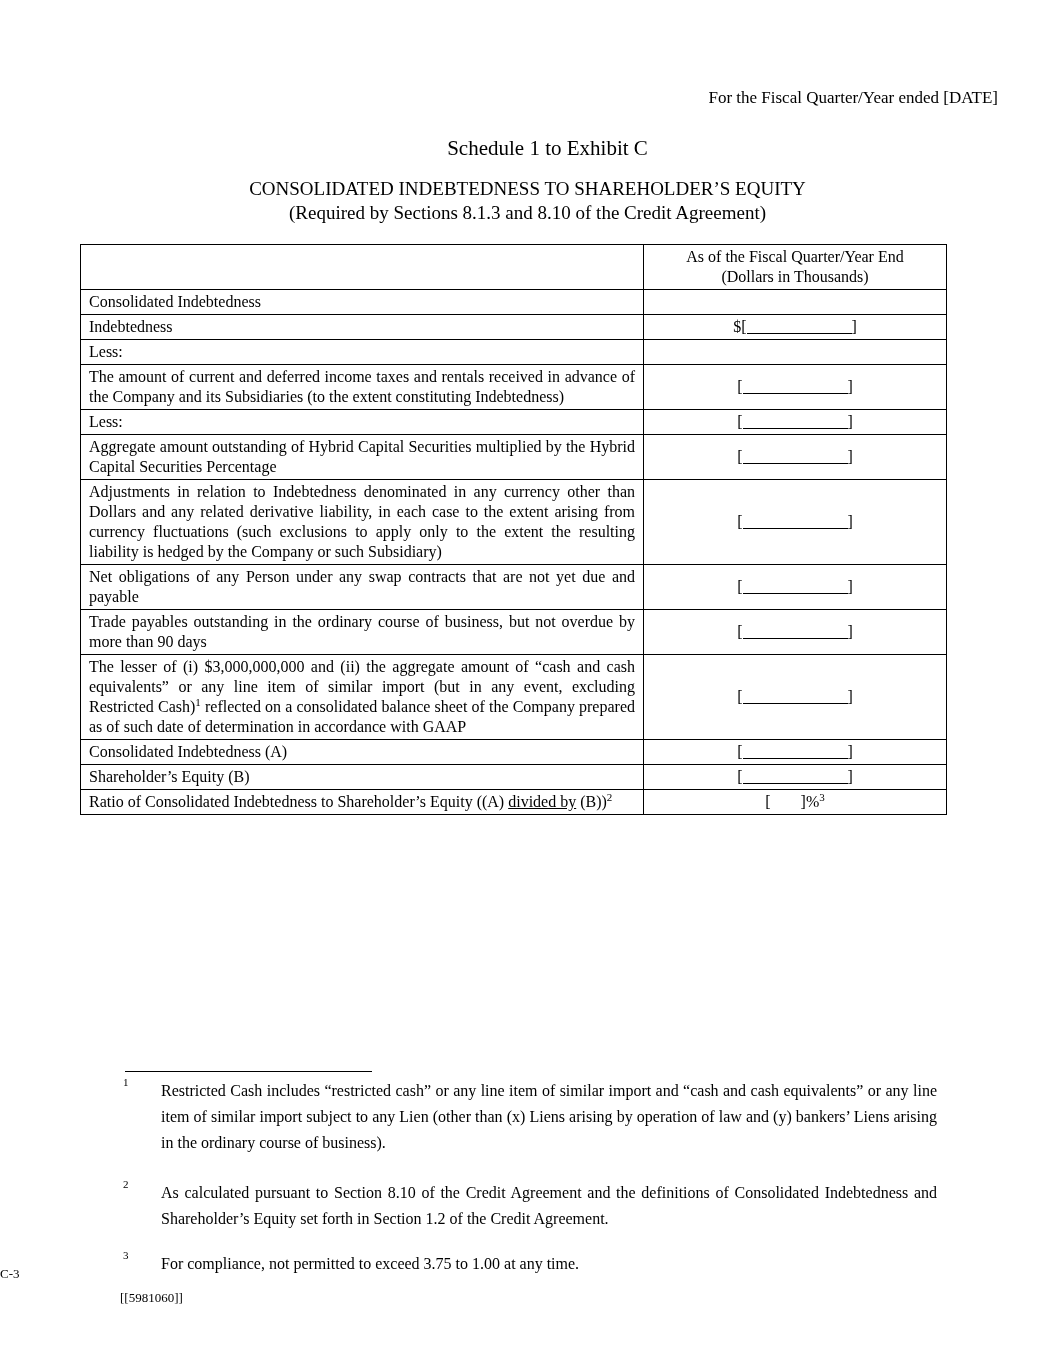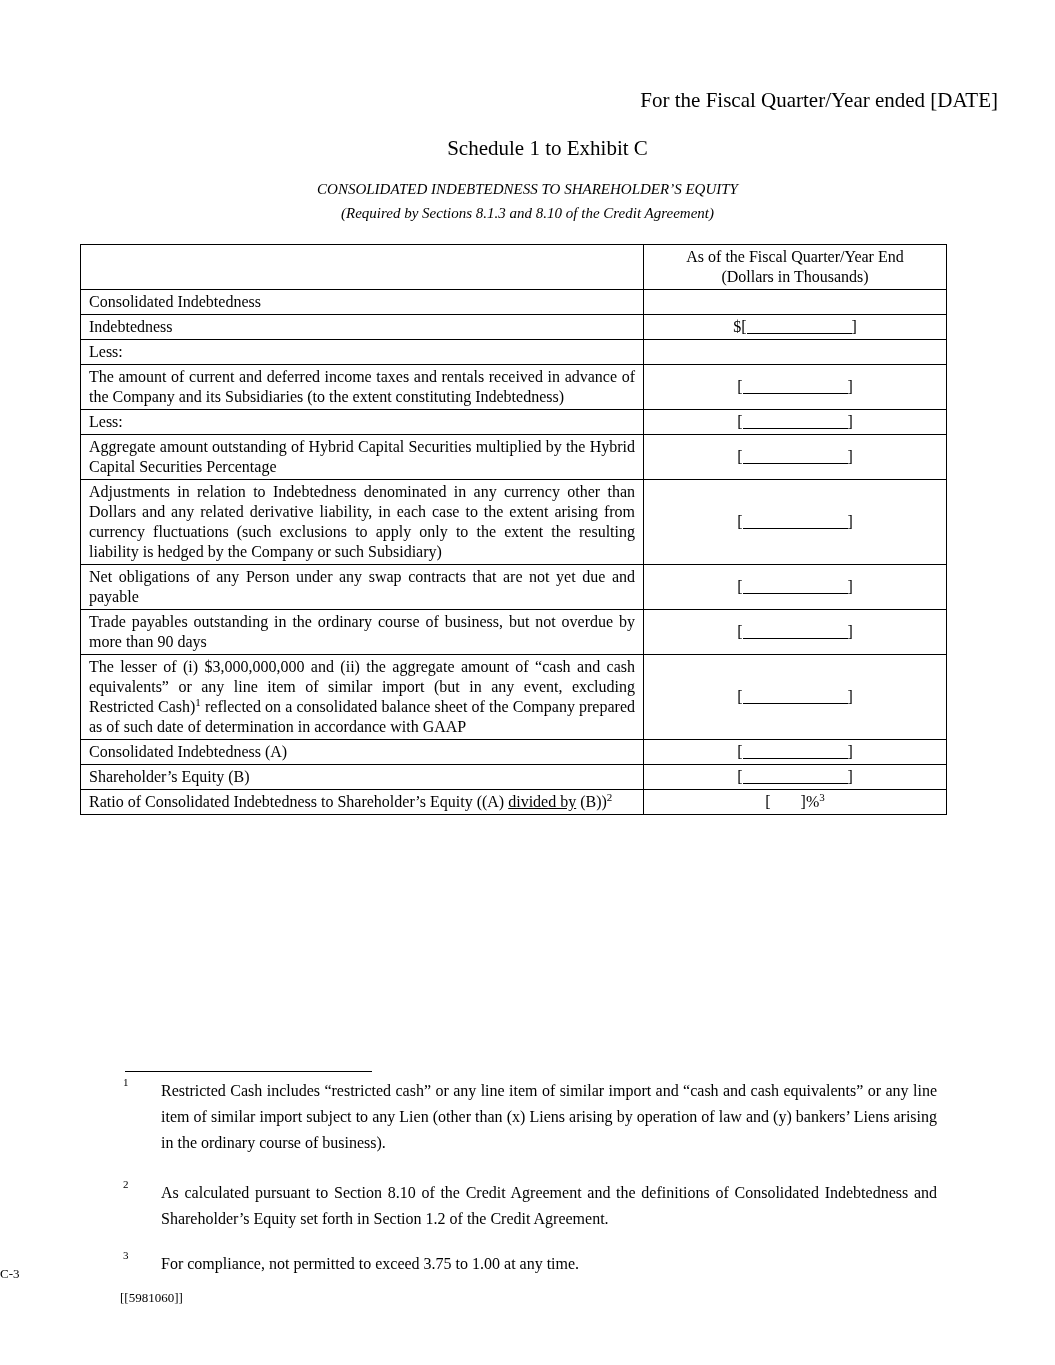--- a/index.html
+++ b/index.html
@@ -12,40 +12,39 @@
     font-family: "Liberation Serif", "DejaVu Serif", serif;
     font-size: 16px;
     overflow: hidden;
   }
   .fiscal-line {
     position: absolute;
     top: 88px;
     left: 0;
     right: 57px;
     text-align: right;
-    font-size: 21px;
+    font-size: 17px;
   }
   .schedule-line {
     position: absolute;
     top: 136px;
     left: 0;
     width: 100%;
     text-align: center;
     font-size: 21px;
     margin-left: 20px;
   }
   .title-block {
     position: absolute;
     top: 177px;
     left: 0;
     width: 100%;
     text-align: center;
-    font-size: 15px;
+    font-size: 19px;
     line-height: 24px;
-    font-style: italic;
   }
   table.main {
     position: absolute;
     top: 244px;
     left: 80px;
     width: 866px;
     border-collapse: collapse;
     table-layout: fixed;
     font-size: 16px;
     padding-left: 42px;

